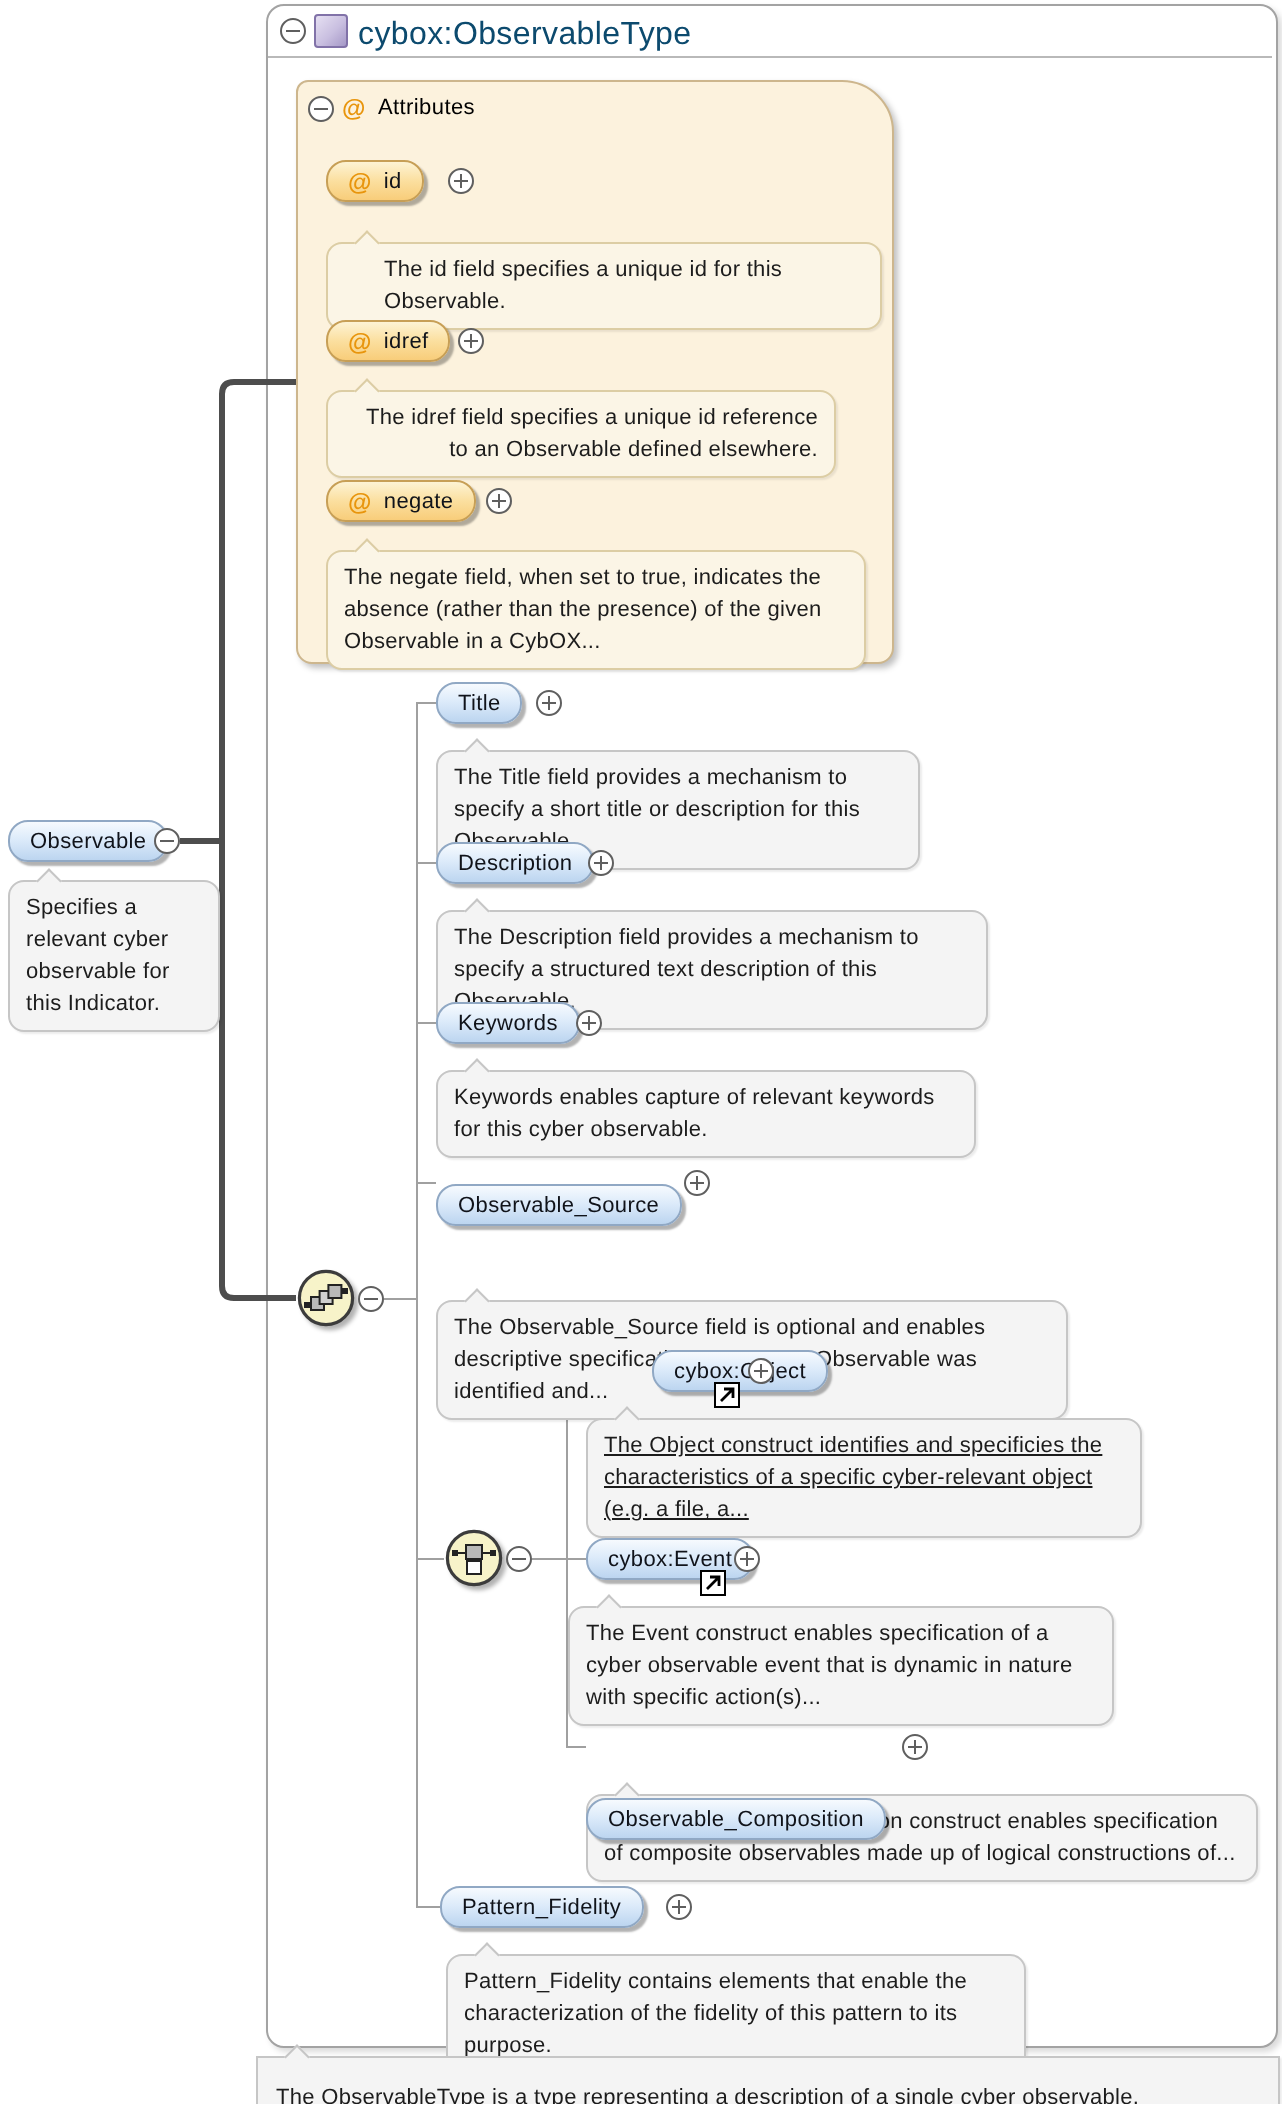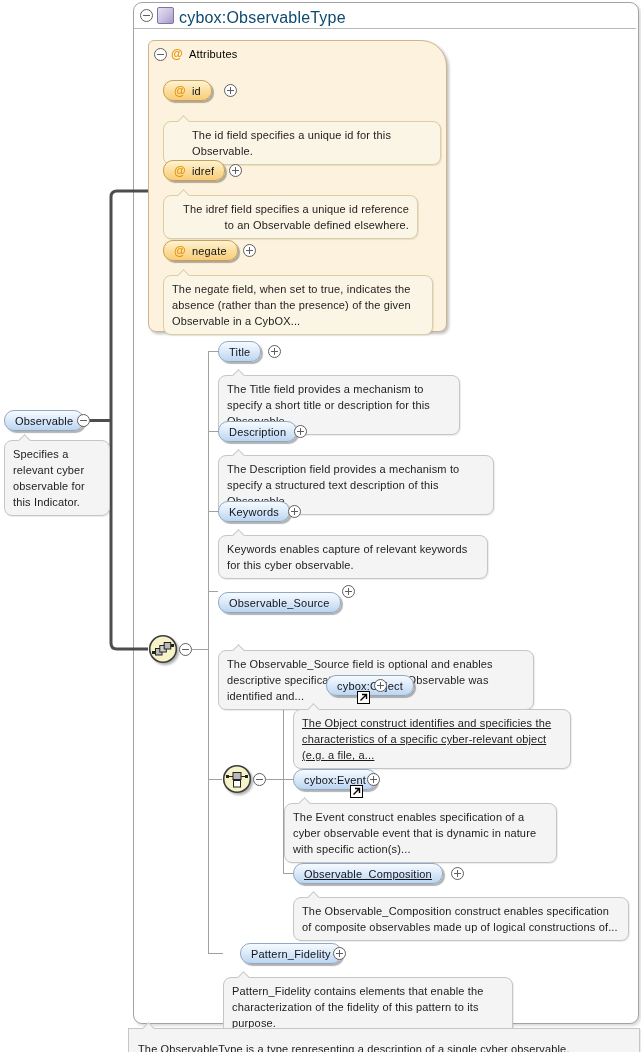--- a/index.html
+++ b/index.html
@@ -216,25 +216,25 @@
   <span>cybox:Event</span>
 </div>
 <div class="abs circ plus" style="left:367px; top:773px;"></div>
 <div class="ref-icon" style="left:350px; top:785px;">
   <svg width="11" height="11" viewBox="0 0 11 11">
       <path d="M2.5 8.5 L8 3 M4 2.5 H8.5 V7" stroke="#000" stroke-width="1.4" fill="none"></path>
     </svg>
 </div>
 <div class="callout" style="left:284px; top:803px; width:255px;">The Event construct enables specification of a cyber observable event that is dynamic in nature with specific action(s)...</div>
 
-<div class="pill pill-el z3" style="left:293px; top:863px;text-decoration:underline;">
+<div class="pill pill-el z3" style="left:293px; top:899px;">
   <span>Observable_Composition</span>
 </div>
 <div class="abs circ plus" style="left:451px; top:867px;"></div>
 <div class="callout" style="left:293px; top:897px; width:318px;">The Observable_Composition construct enables specification of composite observables made up of logical constructions of...</div>
 
-<div class="pill pill-el z3" style="left:240px; top:943px;">
+<div class="pill pill-el z3" style="left:220px; top:943px;">
   <span>Pattern_Fidelity</span>
 </div>
 <div class="abs circ plus" style="left:333px; top:947px;"></div>
 <div class="callout" style="left:223px; top:977px; width:272px;">Pattern_Fidelity contains elements that enable the characterization of the fidelity of this pattern to its purpose.</div>
 
 <div class="callout" style="left:128px; top:1028px; width:492px; border-radius:0; padding:12px 9px;">The ObservableType is a type representing a description of a single cyber observable.</div>
 
 </body></html>

